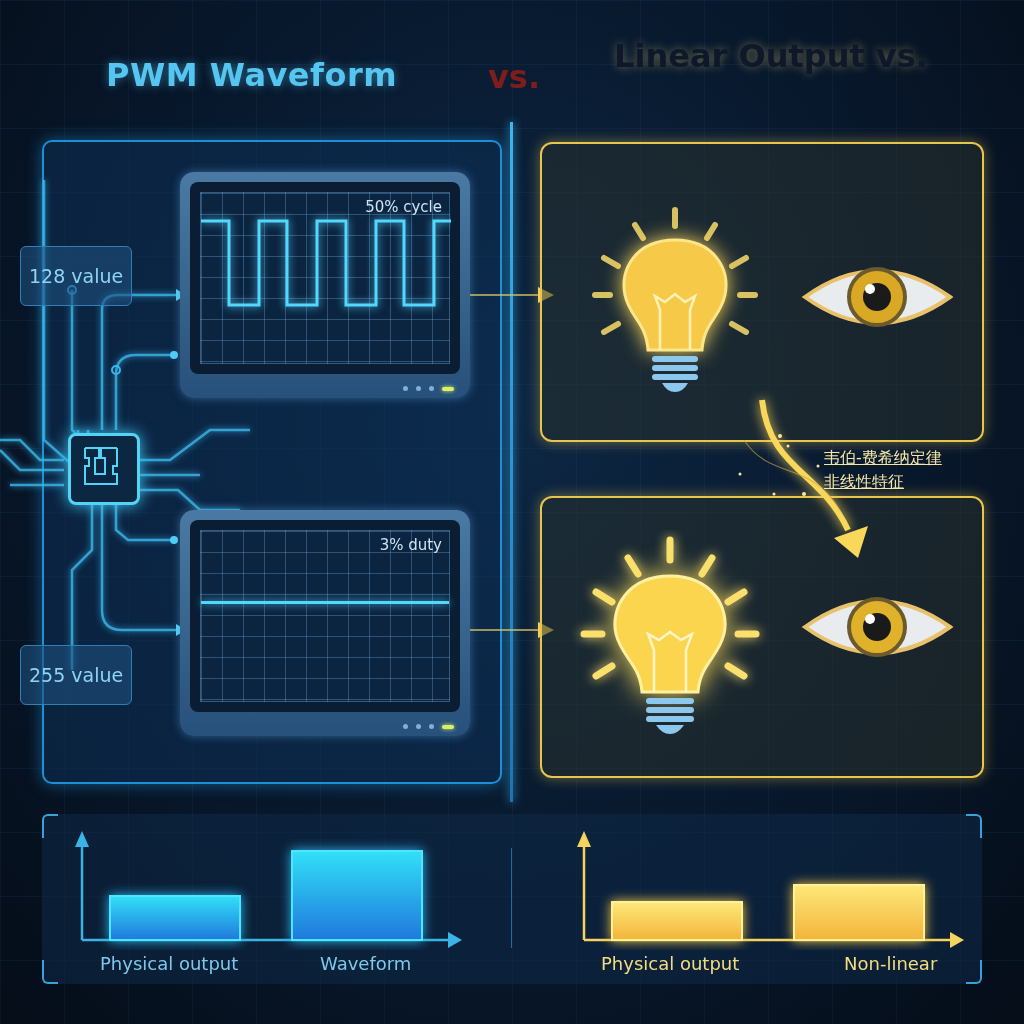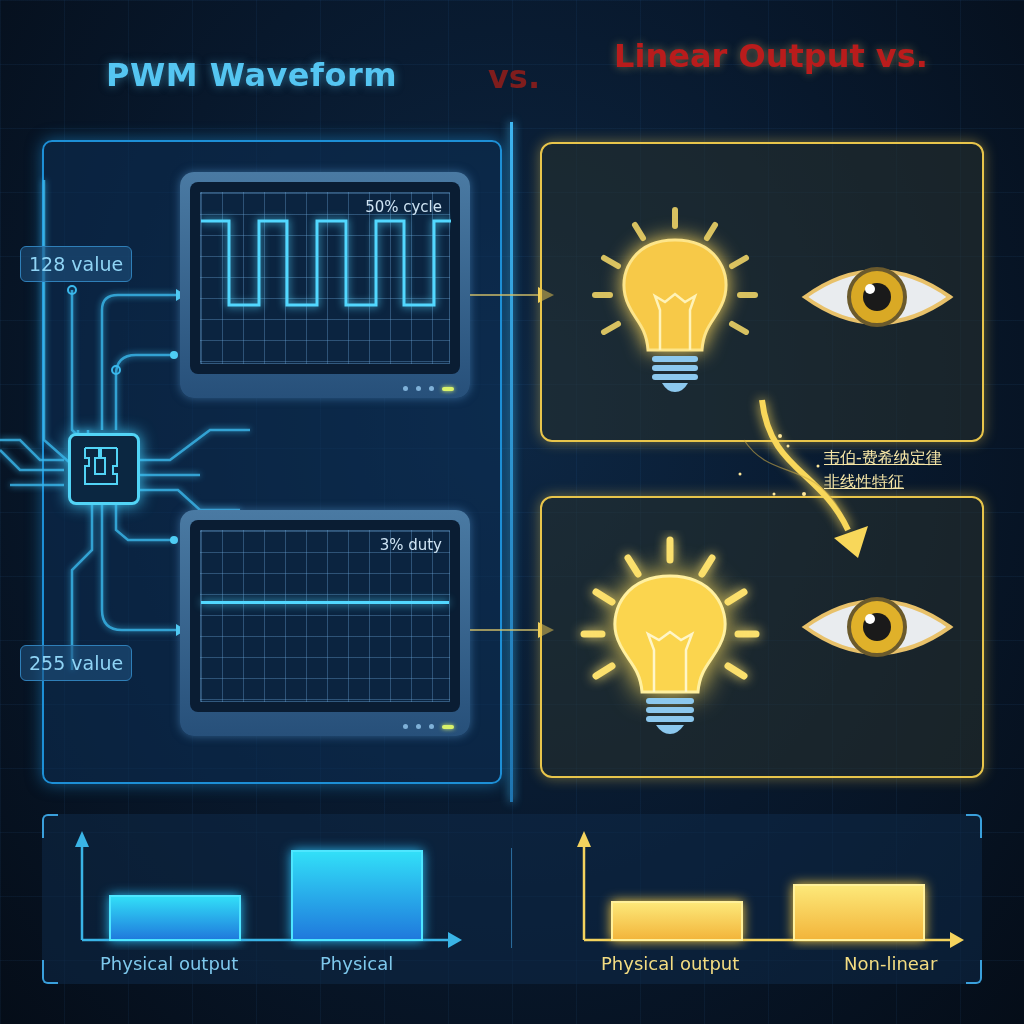--- a/index.html
+++ b/index.html
@@ -6,38 +6,38 @@
   body{width:1024px;height:1024px;overflow:hidden;position:relative;
     background:radial-gradient(ellipse at 50% 40%,#0d2744 0%,#08182c 55%,#050d18 100%);
     font-family:"DejaVu Sans","Liberation Sans",sans-serif;}
   .abs{position:absolute;}
   .grid-bg{position:absolute;inset:0;
     background-image:linear-gradient(rgba(60,140,220,0.07) 1px,transparent 1px),linear-gradient(90deg,rgba(60,140,220,0.07) 1px,transparent 1px);
     background-size:64px 64px;}
   .title-left{left:106px;top:56px;font-size:32px;font-weight:bold;color:#55c6f2;
     text-shadow:0 0 10px rgba(85,198,242,0.5);letter-spacing:0.5px;}
   .title-vs{left:488px;top:58px;font-size:32px;font-weight:bold;color:#7f1d1d;}
-  .title-right{left:566px;top:34px;width:410px;font-size:32px;font-weight:bold;color:#b91c1c;
+  .title-right{left:566px;top:34px;width:410px;font-size:32px;font-weight:bold;color:#0f172a;
     text-align:center;line-height:44px;text-shadow:0 0 10px rgba(246,216,114,0.4);}
   .divider{left:510px;top:122px;width:3px;height:680px;
     background:linear-gradient(#3fb6f0,#1f74b0);box-shadow:0 0 10px #3fb6f0;}
   .left-panel{left:42px;top:140px;width:456px;height:640px;border:2px solid #1d8fd6;border-radius:10px;
     background:rgba(12,48,86,0.55);box-shadow:0 0 16px rgba(29,143,214,0.55);}
   .scope{width:290px;height:226px;border-radius:14px;
     background:linear-gradient(#4a7aa3,#27507a);box-shadow:0 0 10px rgba(90,160,220,0.5);}
   .scope-inner{position:absolute;left:10px;top:10px;right:10px;bottom:24px;border-radius:8px;background:#0a1d33;}
   .scope-screen{position:absolute;left:10px;top:10px;right:10px;bottom:10px;
     background-color:#0b2440;
     background-image:linear-gradient(rgba(110,170,220,0.35) 1px,transparent 1px),linear-gradient(90deg,rgba(110,170,220,0.35) 1px,transparent 1px);
     background-size:21px 21px;border:1px solid rgba(110,170,220,0.4);}
   .scope-label{position:absolute;right:18px;top:16px;font-size:15px;color:#cfe4f4;}
   .scope-dots{position:absolute;right:16px;bottom:7px;display:flex;gap:8px;align-items:center;}
   .dot{width:5px;height:5px;border-radius:50%;background:#7fb1d8;}
   .led{width:12px;height:4px;border-radius:2px;background:#d9f26a;box-shadow:0 0 4px #d9f26a;}
-  .val-badge{left:20px;height:34px;padding:0 8px;border:1px solid #2f7fb8;border-radius:6px;
+  .val-badge{left:20px;height:34px;padding:12px 8px;border:1px solid #2f7fb8;border-radius:6px;
     background:rgba(30,80,125,0.6);color:#8fd4f5;font-size:19px;line-height:34px;}
   .chip{left:68px;top:433px;width:66px;height:66px;border:3px solid #52d4f6;border-radius:8px;
     background:#0b2741;box-shadow:0 0 16px #3fc4f2;}
   .right-panel{left:540px;width:440px;border:2px solid #e8c54b;border-radius:12px;
     background:rgba(40,50,45,0.55);box-shadow:0 0 14px rgba(232,197,75,0.45);}
   .weber{left:824px;top:446px;color:#f6e6a6;font-size:16px;line-height:24px;text-align:left;width:170px;text-decoration:underline;}
   .bottom-panel{left:42px;top:814px;width:940px;height:170px;border-radius:6px;background:rgba(14,42,72,0.55);}
   .corner{position:absolute;width:14px;height:22px;border-color:#3aa0dc;border-style:solid;}
   .bar-label-b{font-size:18px;color:#7ec8ec;}
   .bar-label-y{font-size:18px;color:#f3dc82;}
@@ -222,21 +222,21 @@
       </linearGradient>
     </defs>
   <line x1="12" y1="115" x2="380" y2="115" stroke="#3ab4e6" stroke-width="2.5"></line>
   <polygon points="378,107 392,115 378,123" fill="#3ab4e6"></polygon>
   <line x1="12" y1="115" x2="12" y2="20" stroke="#3ab4e6" stroke-width="2.5"></line>
   <polygon points="5,22 12,6 19,22" fill="#3ab4e6"></polygon>
   <rect x="40" y="71" width="130" height="44" fill="url(#gb)" stroke="#4ee6ff" stroke-width="2" style="filter:drop-shadow(0 0 6px #2ab8f0)"></rect>
   <rect x="222" y="26" width="130" height="89" fill="url(#gb)" stroke="#4ee6ff" stroke-width="2" style="filter:drop-shadow(0 0 6px #2ab8f0)"></rect>
 </svg>
 <div class="abs bar-label-b" style="left:100px;top:953px;">Physical output</div>
-<div class="abs bar-label-b" style="left:320px;top:953px;">Physical</div>
+<div class="abs bar-label-b" style="left:320px;top:953px;">Waveform</div>
 
 <svg class="abs" style="left:572px;top:825px;" width="400" height="125">
   <defs>
       <linearGradient id="gy" x1="0" y1="0" x2="0" y2="1">
         <stop offset="0" stop-color="#fde97a"></stop>
         <stop offset="1" stop-color="#f2b43a"></stop>
       </linearGradient>
     </defs>
   <line x1="12" y1="115" x2="380" y2="115" stroke="#f4d35e" stroke-width="2.5"></line>
   <polygon points="378,107 392,115 378,123" fill="#f4d35e"></polygon>

